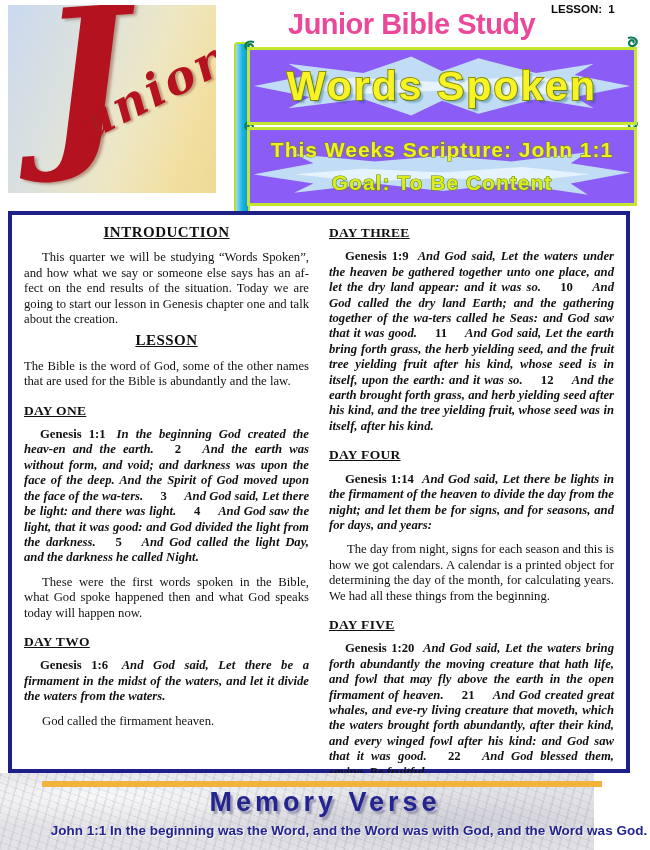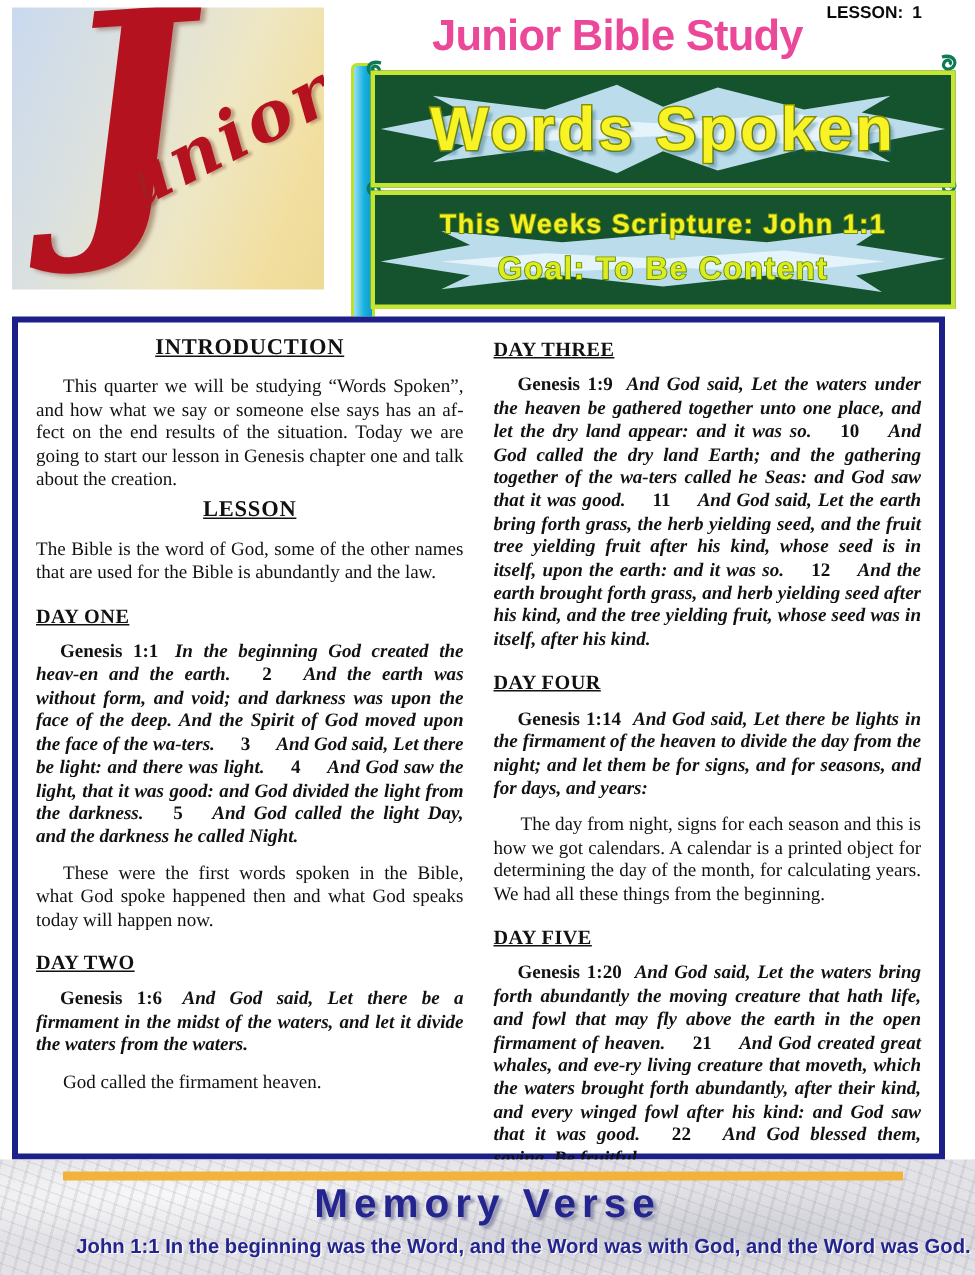--- a/index.html
+++ b/index.html
@@ -22,31 +22,31 @@
         letter-spacing:-0.5px;}
   #lesson-tag{position:absolute;left:551px;top:3px;font-family:"Liberation Sans",sans-serif;
         font-weight:bold;font-size:11.5px;color:#0a0a0a;}
   #lesson-tag .num{margin-left:6px;}
 
   
   #banner{position:absolute;left:232px;top:34px;width:417px;height:182px;}
   #banner .pole{position:absolute;left:2px;top:8px;width:12px;height:174px;
         background:linear-gradient(90deg,#9adef2,#18b2e2 55%,#0d9cc9);
         border:2px solid #b8e22c;border-radius:4px 4px 7px 7px;}
-  .panel{position:absolute;left:15px;width:390px;background:#14532d;border:3px solid #c3e630;
+  .panel{position:absolute;left:15px;width:390px;background:#8b5cf6;border:3px solid #c3e630;
         box-sizing:border-box;overflow:hidden;}
   #panel-words{top:13px;height:78px;}
   #panel-sub{top:93px;height:79px;}
   .panel svg.burst{position:absolute;left:0;top:0;width:100%;height:100%;}
   .panel .txt{position:relative;width:100%;height:100%;display:flex;flex-direction:column;
         align-items:center;justify-content:center;font-family:"Liberation Sans",sans-serif;font-weight:bold;}
   #words-title{font-size:41px;color:#f8f325;letter-spacing:2px;
         -webkit-text-stroke:2px #8a8f00;paint-order:stroke fill;
         text-shadow:3px 3px 2px rgba(20,90,115,.35);}
-  #scripture-line{font-size:18px;color:#f2ef25;letter-spacing:1px;line-height:1.55;
+  #scripture-line{font-size:21px;color:#f2ef25;letter-spacing:1px;line-height:1.55;
         -webkit-text-stroke:1.2px #6f8b00;paint-order:stroke fill;}
   #goal-line{font-size:21px;color:#ddec1e;letter-spacing:1px;line-height:1.55;
         -webkit-text-stroke:1.2px #5d8a00;paint-order:stroke fill;}
   .curl{position:absolute;width:15px;height:15px;}
 
   
   #content-box{position:absolute;left:8px;top:211px;width:622px;height:562px;
         border:4px solid #1d2088;box-sizing:border-box;background:#fff;
         padding:8px 12px 5px 12px;display:flex;gap:20px;}
   .col{flex:1 1 0;font-size:12.7px;line-height:15.4px;text-align:justify;}
@@ -56,21 +56,21 @@
         margin:13px 0 9px;letter-spacing:.3px;}
   .col > :first-child{margin-top:2px;}
   .para{margin:9px 0 0;text-indent:18px;}
   .para.no-indent{text-indent:0;}
   .para.scripture{text-indent:16px;}
   .para.scripture i{font-style:italic;font-weight:bold;}
   .para.scripture .ref{font-style:normal;font-weight:bold;margin-right:4px;}
   .para.scripture .vnum{font-style:normal;font-weight:bold;margin:0 14px;}
 
   
-  #memory{position:absolute;left:0;top:773px;width:650px;height:77px;background-color:#e3e3e7;
+  #memory{position:absolute;left:0;top:773px;width:594px;height:77px;background-color:#e3e3e7;
         background-image:
           repeating-linear-gradient(105deg,rgba(140,140,155,.16) 0 2px,transparent 2px 9px),
           repeating-linear-gradient(20deg,rgba(120,120,140,.12) 0 1px,transparent 1px 7px),
           radial-gradient(ellipse at 18% 30%,rgba(255,255,255,.75),transparent 42%),
           radial-gradient(ellipse at 72% 65%,rgba(165,165,180,.35),transparent 45%);}
   #gold-bar{position:absolute;left:42px;top:8px;width:560px;height:6px;background:#f1b33c;}
   #memory-heading{position:absolute;left:0;top:14px;width:650px;text-align:center;
         font-family:"Liberation Sans",sans-serif;font-weight:bold;font-size:27px;color:#24248f;
         letter-spacing:4px;text-shadow:2.5px 2.5px 2px #9494ae;}
   #memory-verse{position:absolute;left:0;top:50px;width:650px;text-align:center;

